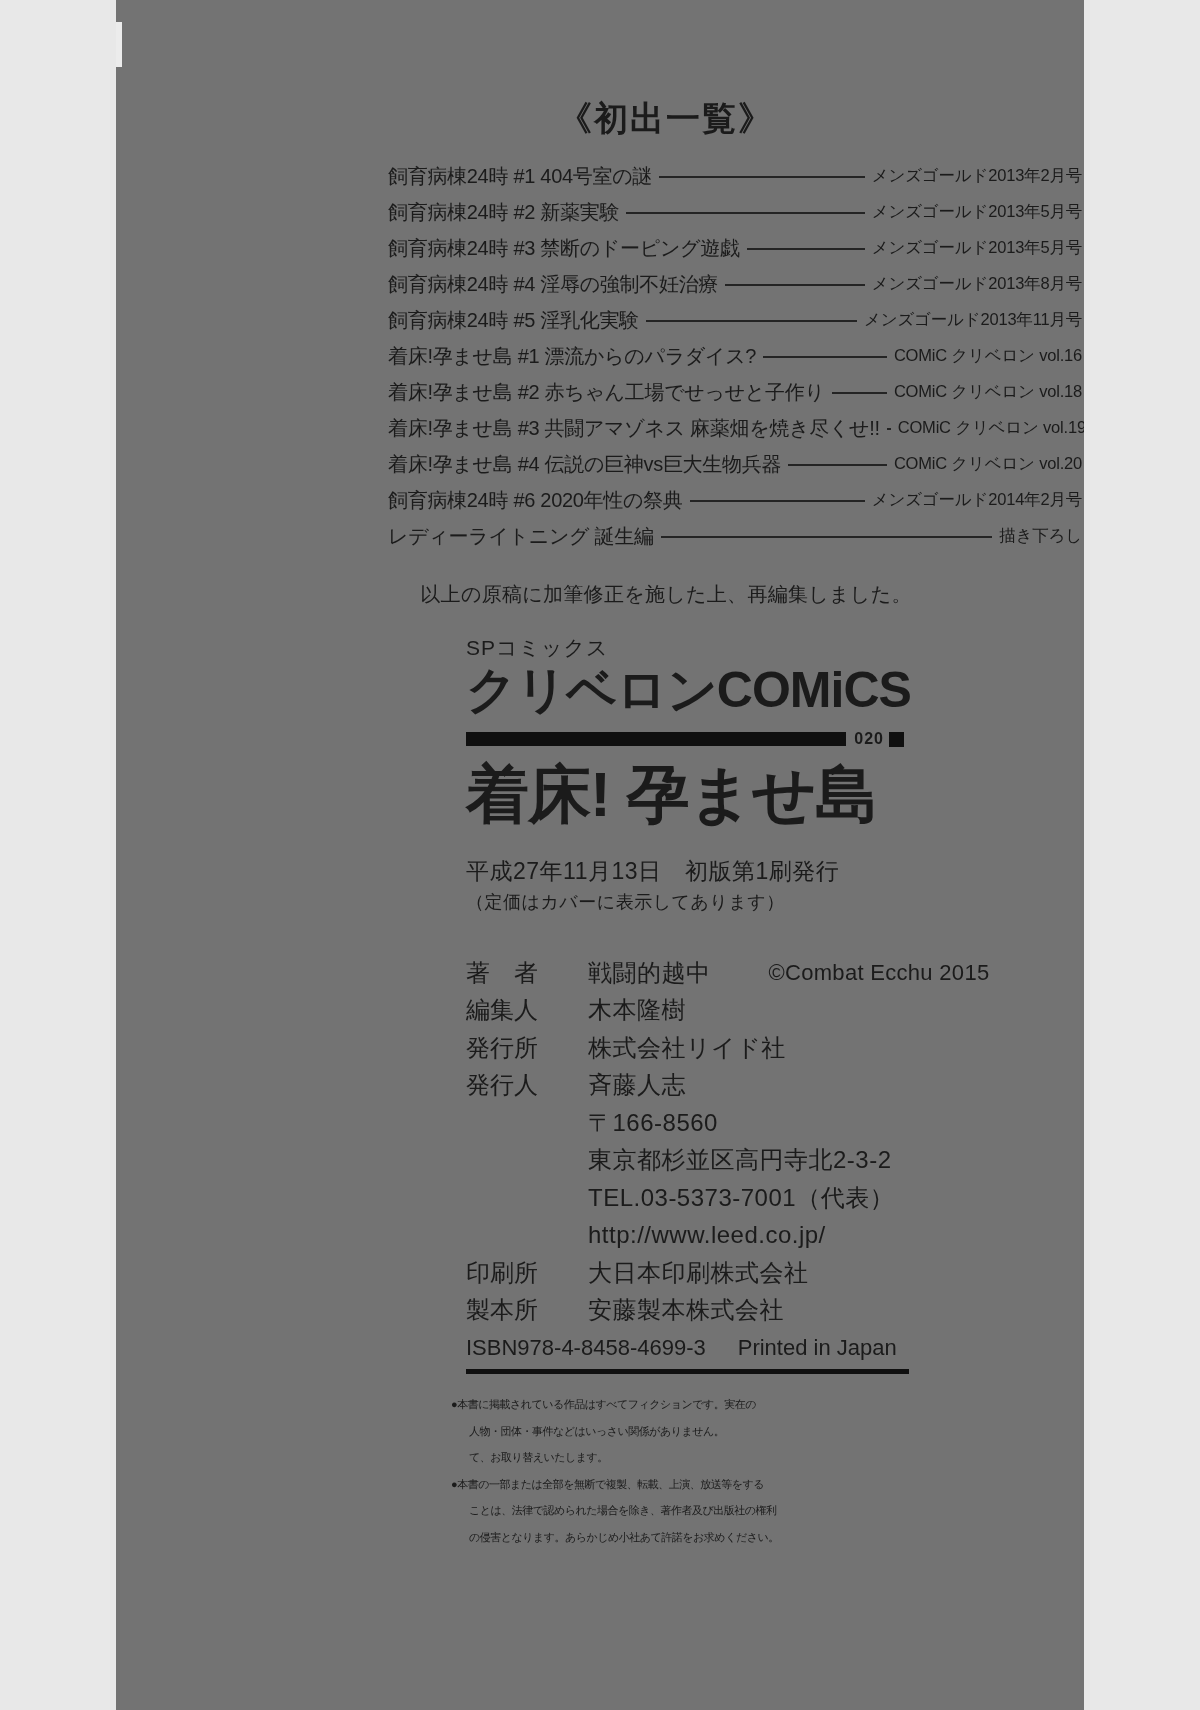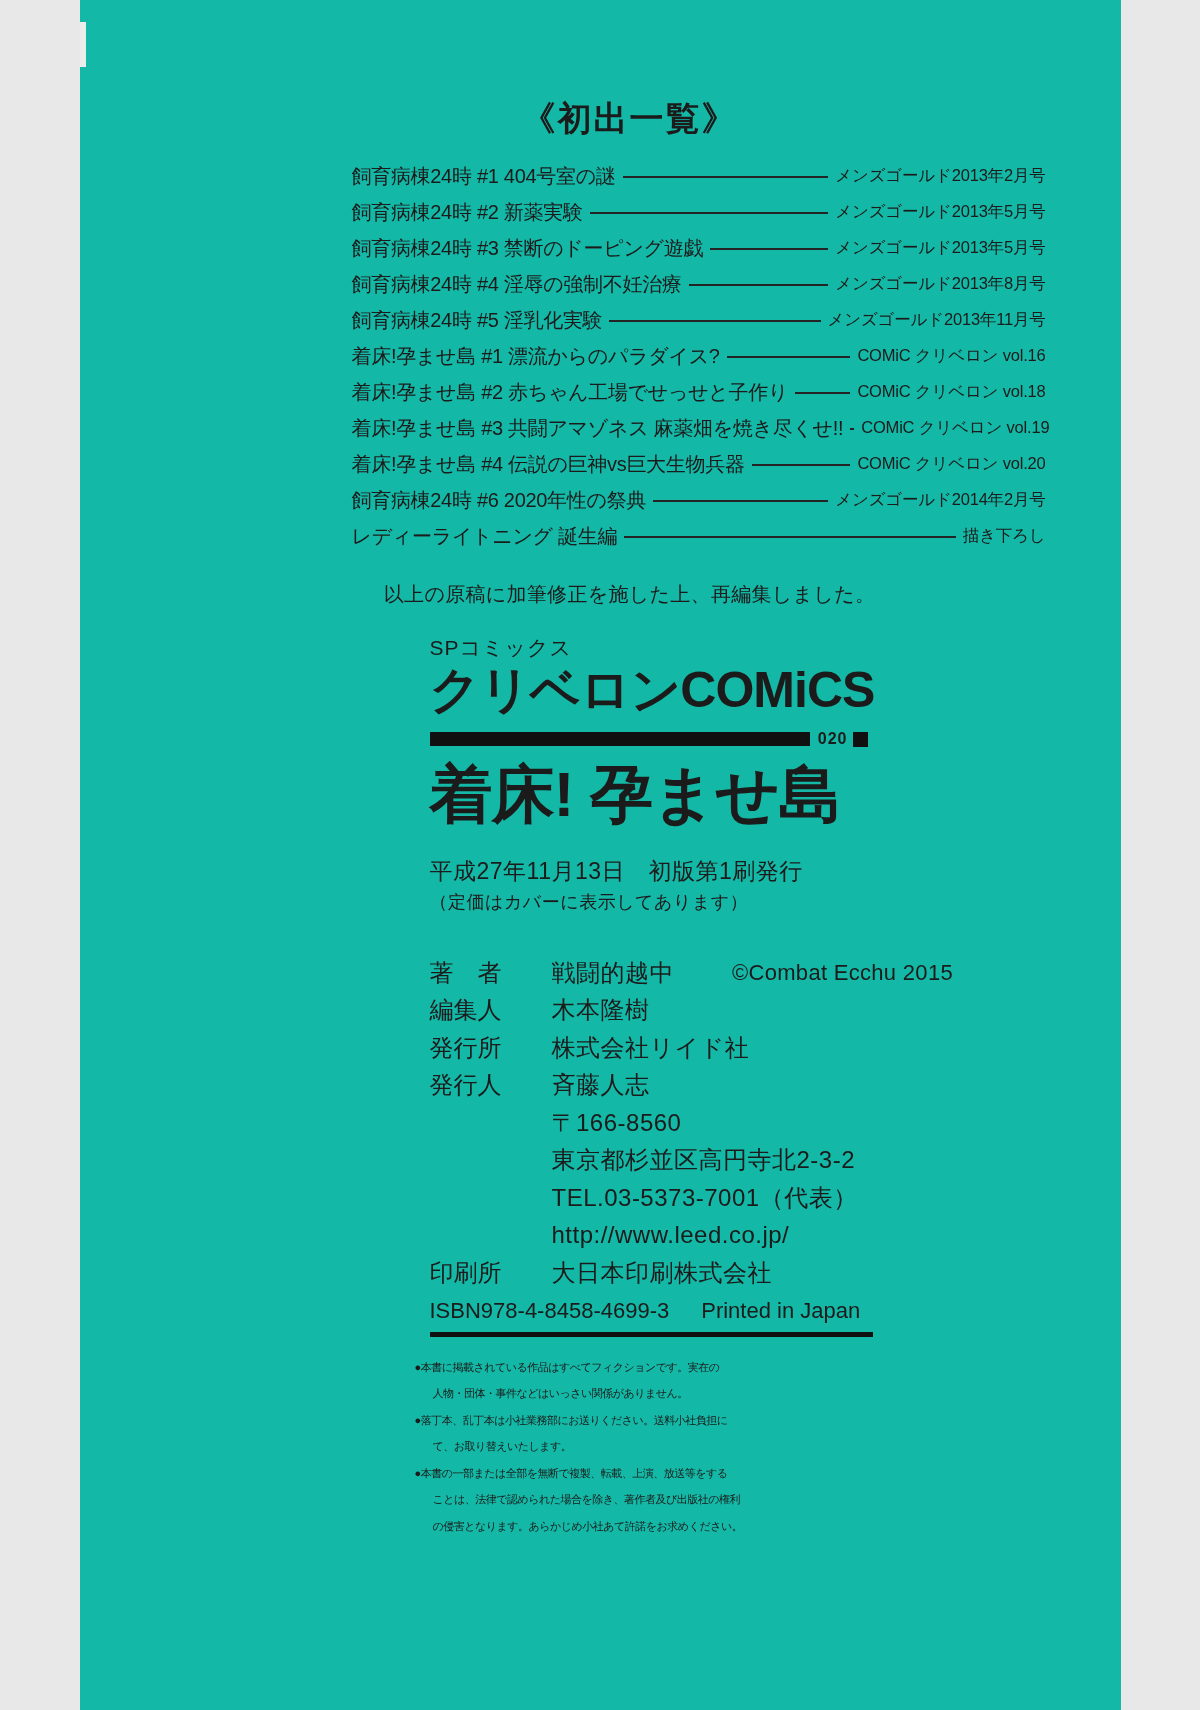--- a/index.html
+++ b/index.html
@@ -1,20 +1,20 @@
 <!DOCTYPE html>
 <html><head>
 <meta charset="utf-8">
 <style>
   html,body { margin:0; padding:0; background:#e8e8e8; }
   .page {
     position:relative;
-    width:1041px; height:1710px;
+    width:968px; height:1710px;
     margin:0 auto;
-    background:#14b8a6;
+    background:#737373;
     font-family:"Liberation Sans", sans-serif;
     color:#1b1b1b;
     overflow:hidden;
   }
   
   .scan-streak {
     position:absolute; left:0; top:22px; width:6px; height:45px;
     background:#ececec;
   }
 
@@ -195,32 +195,35 @@
         <span class="credit-value">TEL.03-5373-7001（代表）</span>
       </div>
       <div class="credit-row">
         <span class="credit-label"></span>
         <span class="credit-value">http://www.leed.co.jp/</span>
       </div>
       <div class="credit-row">
         <span class="credit-label">印刷所</span>
         <span class="credit-value">大日本印刷株式会社</span>
       </div>
+      <div class="credit-row">
+        <span class="credit-label">製本所</span>
+        <span class="credit-value">安藤製本株式会社</span>
+      </div>
     </div>
 
     <div class="isbn-row">
       <span class="isbn">ISBN978-4-8458-4699-3</span>
       <span class="printed-in">Printed in Japan</span>
     </div>
 
     <div class="divider-rule"></div>
 
     <div class="disclaimers">
       <div class="d-line">●本書に掲載されている作品はすべてフィクションです。実在の</div>
       <div class="d-line indent">人物・団体・事件などはいっさい関係がありません。</div>
-      <div class="d-line">●落丁本、乱丁本は小社業務部にお送りください。送料小社負担に</div>
       <div class="d-line indent">て、お取り替えいたします。</div>
       <div class="d-line">●本書の一部または全部を無断で複製、転載、上演、放送等をする</div>
       <div class="d-line indent">ことは、法律で認められた場合を除き、著作者及び出版社の権利</div>
       <div class="d-line indent">の侵害となります。あらかじめ小社あて許諾をお求めください。</div>
     </div>
   </div>
 </div>
 
 </body></html>

